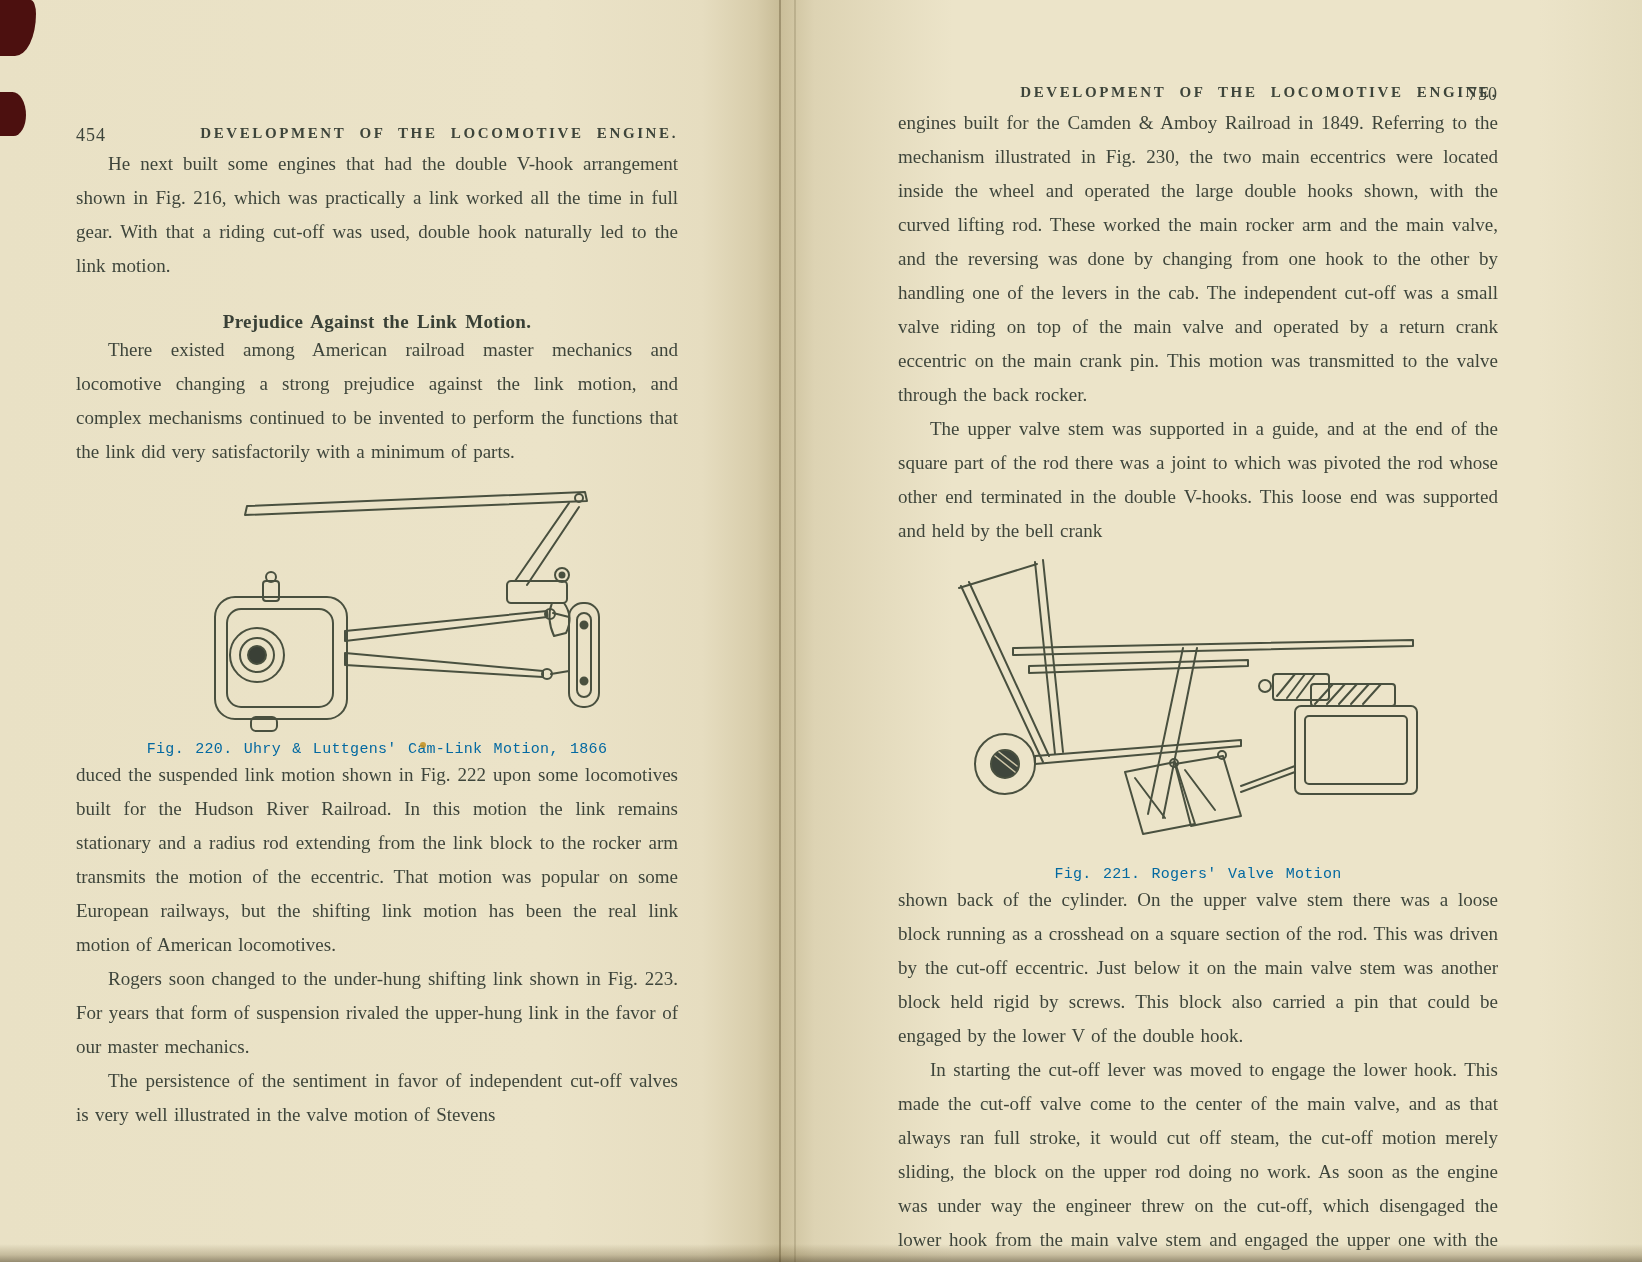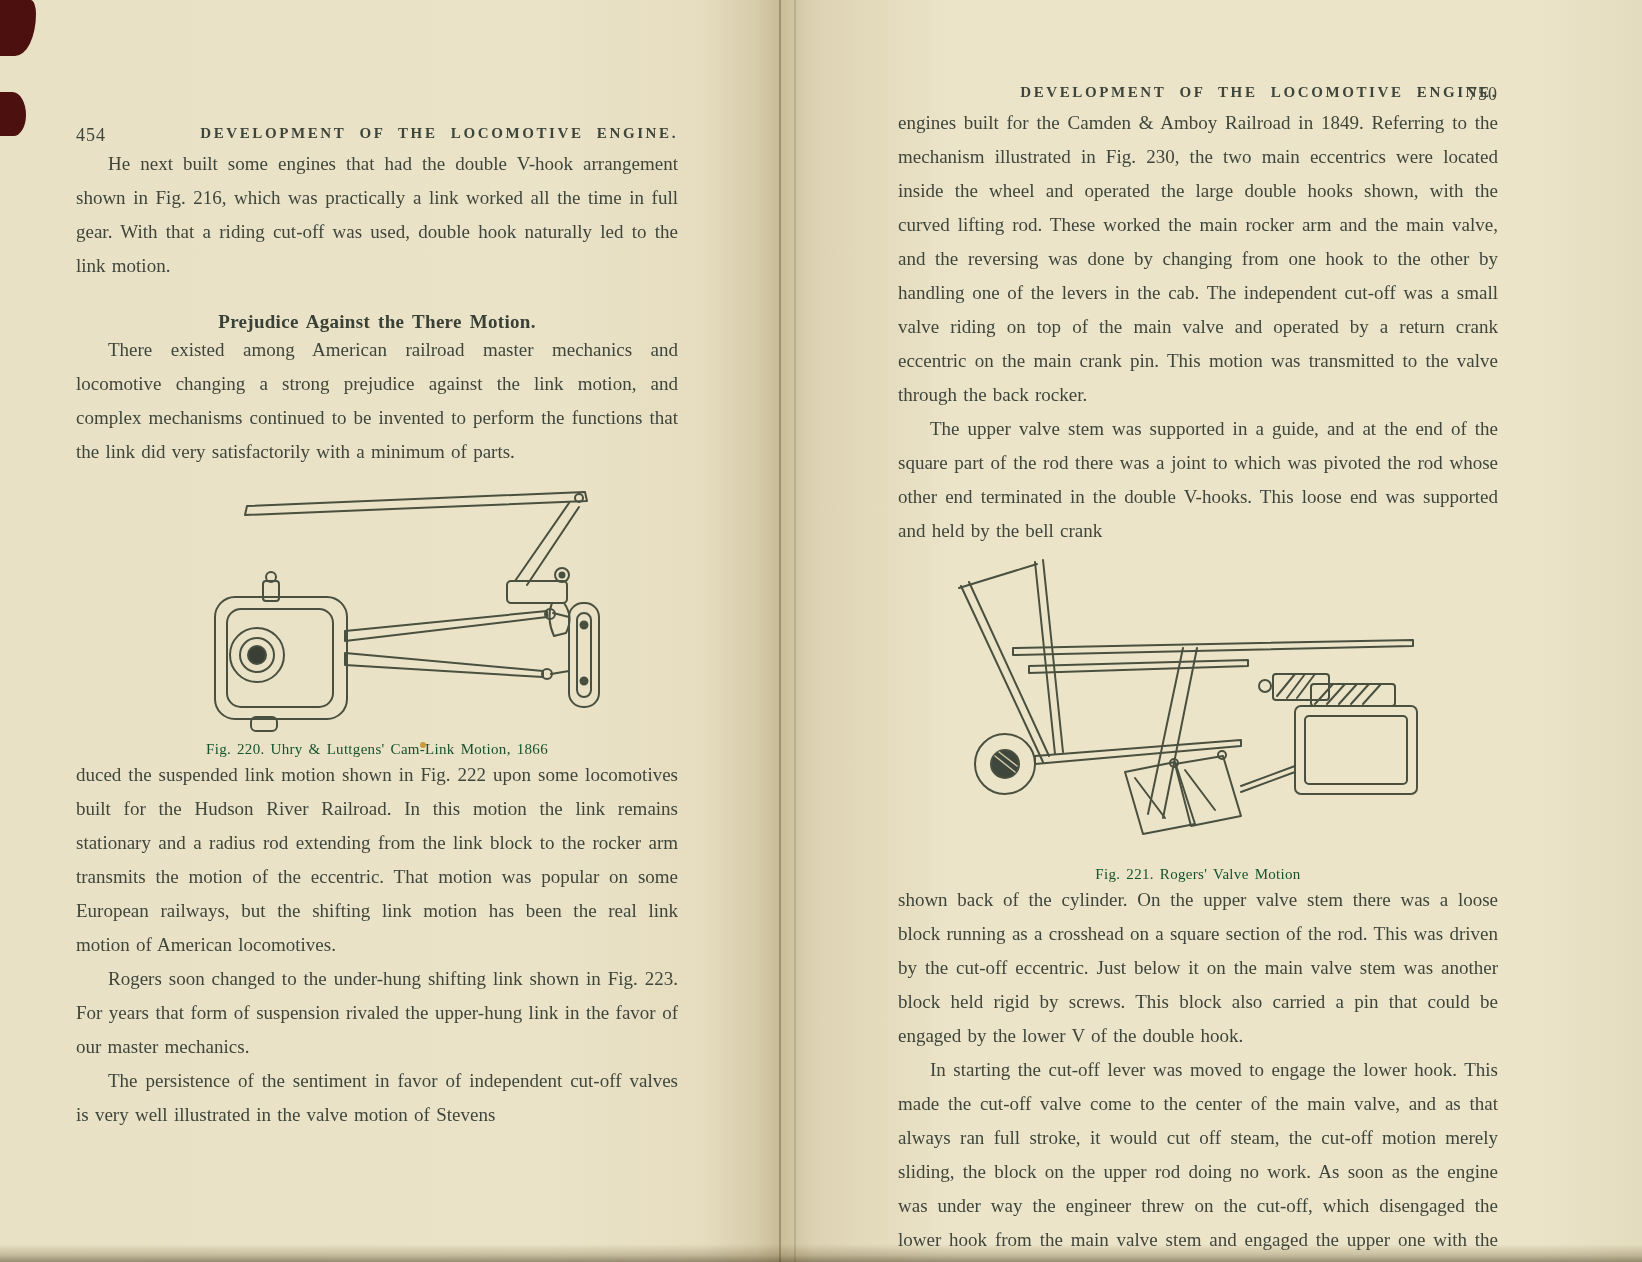--- a/index.html
+++ b/index.html
@@ -50,22 +50,22 @@
   .sechead{
     margin:0;text-align:center;font-size:19px;font-weight:bold;color:#394036;
     word-spacing:3px;letter-spacing:.3px;
   }
   .mt22{margin-top:22px}.mt28{margin-top:28px}.mt12{margin-top:12px}
   .mt16{margin-top:16px}.mt34{margin-top:34px}.mt20{margin-top:20px}
   .mt8{margin-top:8px}.mt30{margin-top:30px}.mt6{margin-top:6px}.mt4{margin-top:20px}
 
   .figure{display:flex;justify-content:center;}
   .figcap{
-    text-align:center;font-family:Liberation Serif, serif;
-    font-size:15px;color:#14532d;letter-spacing:.3px;word-spacing:2px;
+    text-align:center;font-family:Liberation Mono, monospace;
+    font-size:15px;color:#0369a1;letter-spacing:.3px;word-spacing:2px;
   }
   svg.drawing{display:block;}
   svg.drawing *{vector-effect:non-scaling-stroke;}
 </style>
 </head>
 <body>
 
 <div class="page page-left"></div>
 <div class="page page-right"></div>
 <div class="crease c1"></div>
@@ -74,21 +74,21 @@
 <div class="red-mark m2"></div>
 
 <div class="col col-left">
   <div class="runhead">
     <span class="pgnum pgnum-left">454</span>
     <div class="title">DEVELOPMENT OF THE LOCOMOTIVE ENGINE.</div>
   </div>
 
   <p class="body indent mt22">He next built some engines that had the double V-hook arrangement shown in Fig. 216, which was practically a link worked all the time in full gear.  With that a riding cut-off was used, double hook naturally led to the link motion.</p>
 
-  <h3 class="sechead mt28">Prejudice Against the There Motion.</h3>
+  <h3 class="sechead mt28">Prejudice Against the Link Motion.</h3>
 
   <p class="body indent mt12">There existed among American railroad master mechanics and locomotive changing a strong prejudice against the link motion, and complex mechanisms continued to be invented to perform the functions that the link did very satisfactorily with a minimum of parts.</p>
 
   <div class="figure mt16">
     <svg class="drawing" width="520" height="250" viewBox="0 0 520 250">
       <g stroke="#49503f" stroke-width="2" fill="none" stroke-linecap="round" stroke-linejoin="round">
         <polygon points="128,30 130,21 468,7 470,16"></polygon>
         <circle cx="462" cy="13" r="4"></circle>
         <line x1="452" y1="18" x2="398" y2="96"></line>
         <line x1="462" y1="22" x2="410" y2="100"></line>

